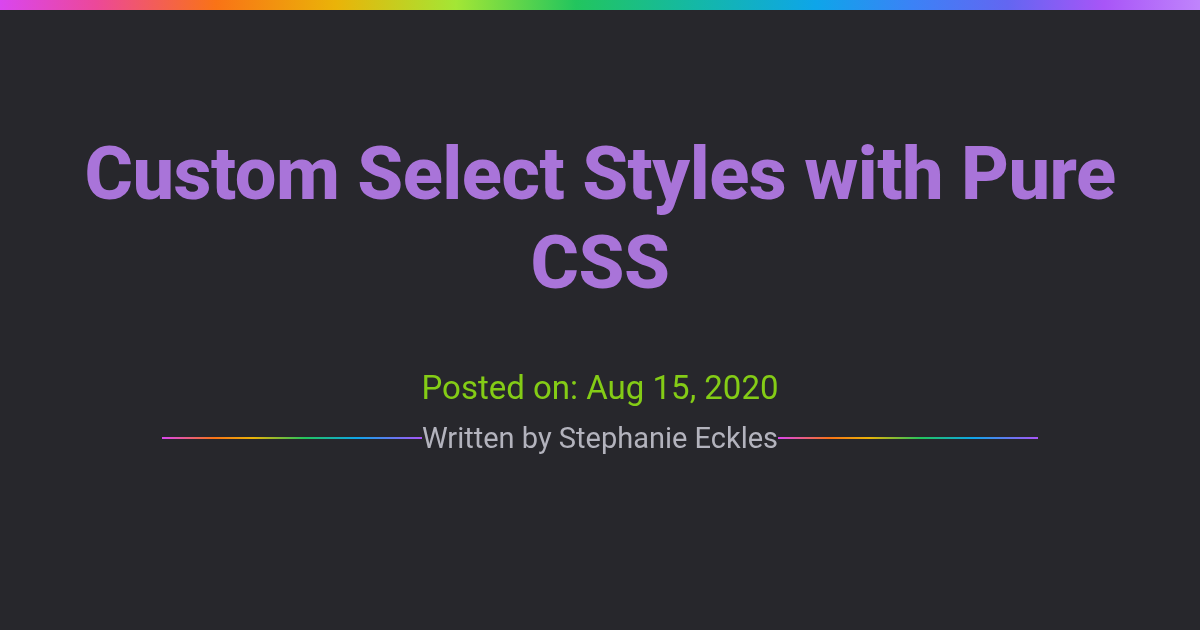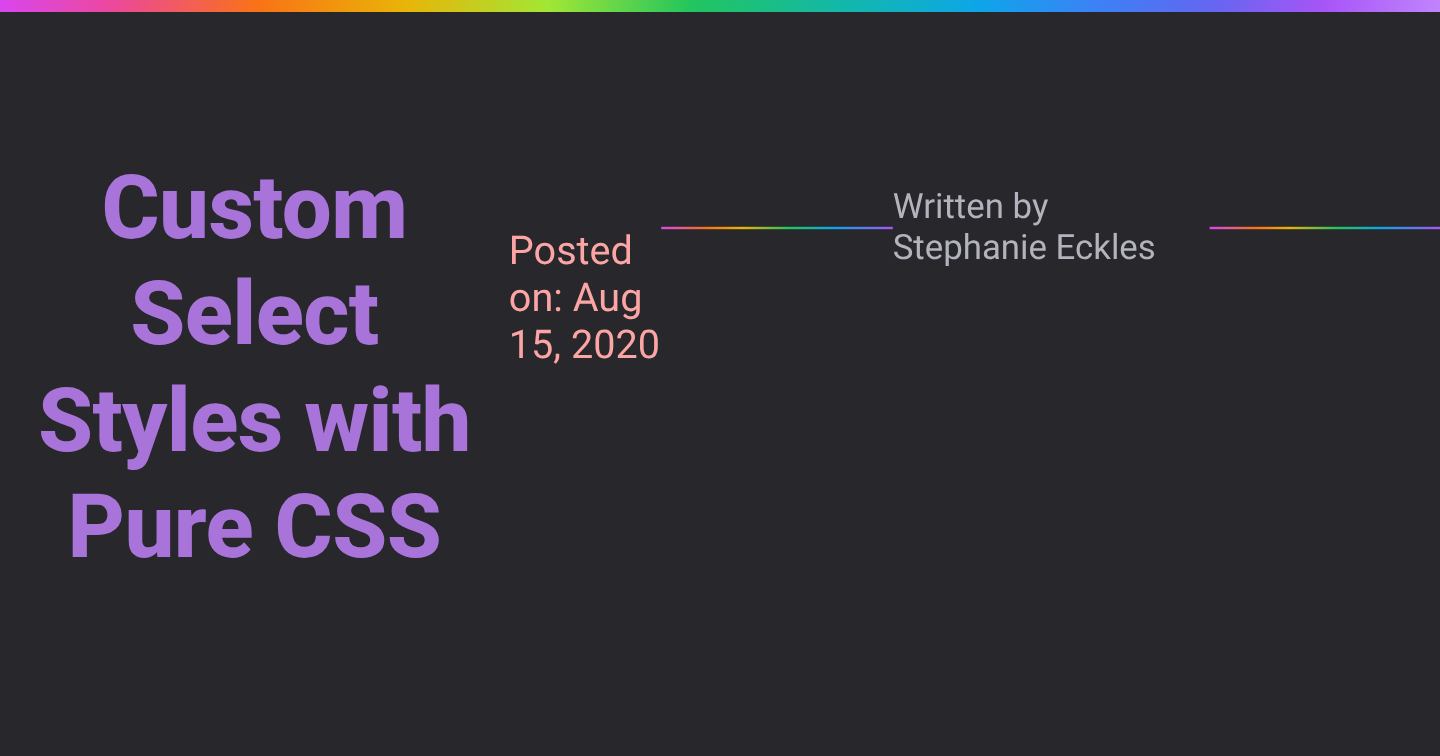--- a/index.html
+++ b/index.html
@@ -23,43 +23,43 @@
         #14b8a6 58%,
         #0ea5e9 68%,
         #3b82f6 76%,
         #6366f1 84%,
         #a855f7 92%,
         #c084fc 100%
       );
     }
     .content {
       display: flex;
-      flex-direction: row;
-      align-items: flex-start;
+      flex-direction: column;
+      align-items: center;
       padding-top: 120px;
     }
     .title {
       color: #a974d9;
       font-size: 74px;
       font-weight: 800;
       text-align: center;
       line-height: 1.2;
       max-width: 1100px;
       letter-spacing: -0.5px;
     }
     .posted {
-      color: #fca5a5;
+      color: #84cc16;
       font-size: 33px;
       font-weight: 400;
       margin-top: 60px;
     }
     .byline-row {
       display: flex;
       align-items: center;
-      margin-top: 26px;
+      margin-top: 14px;
     }
     .rule {
       width: 260px;
       height: 2px;
       background: linear-gradient(90deg,
         #d946ef 0%,
         #f97316 20%,
         #eab308 35%,
         #22c55e 55%,
         #0ea5e9 75%,

